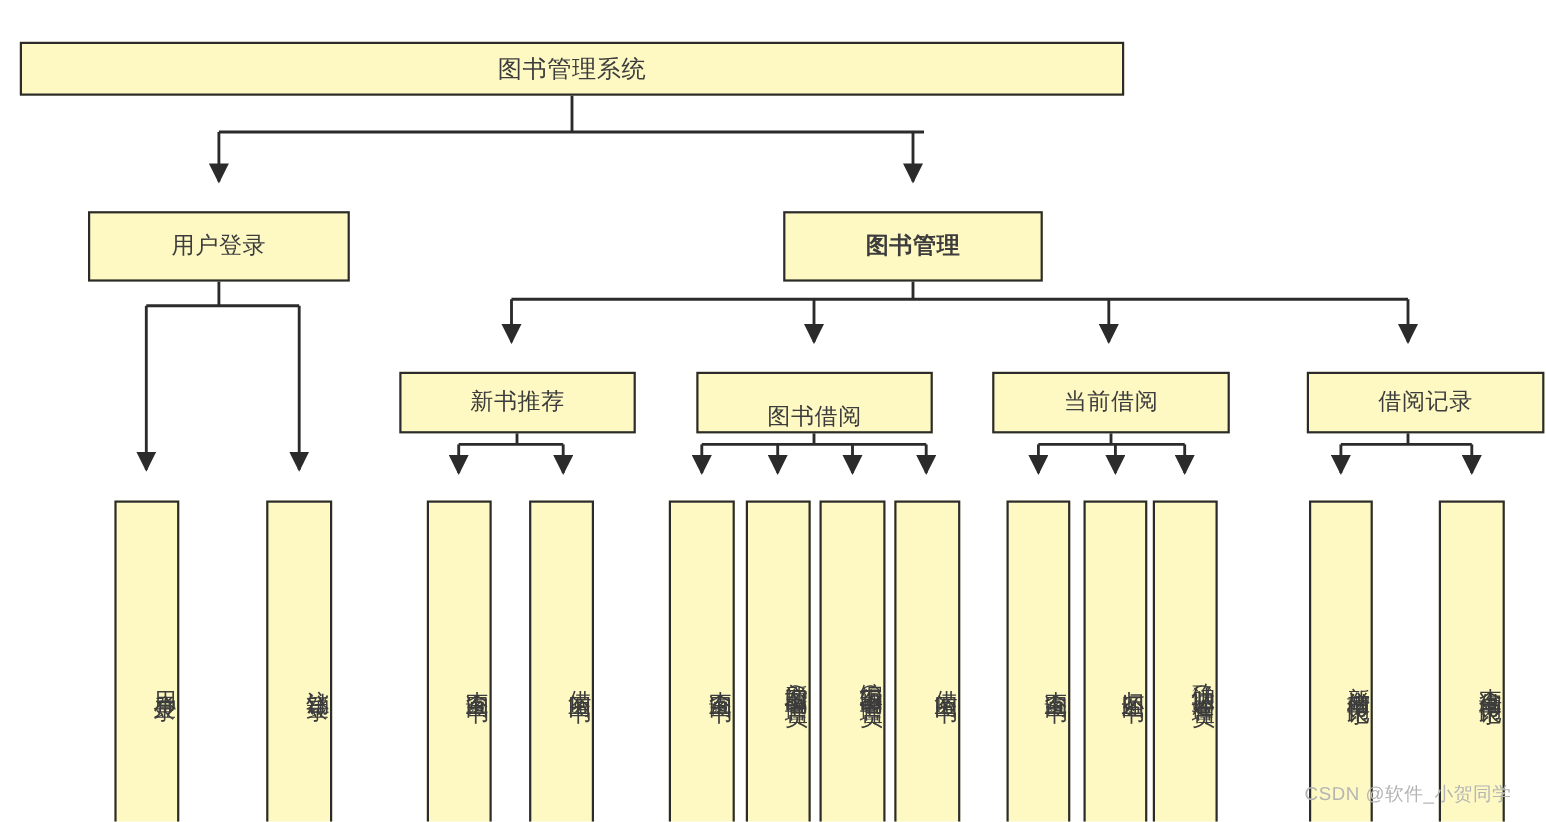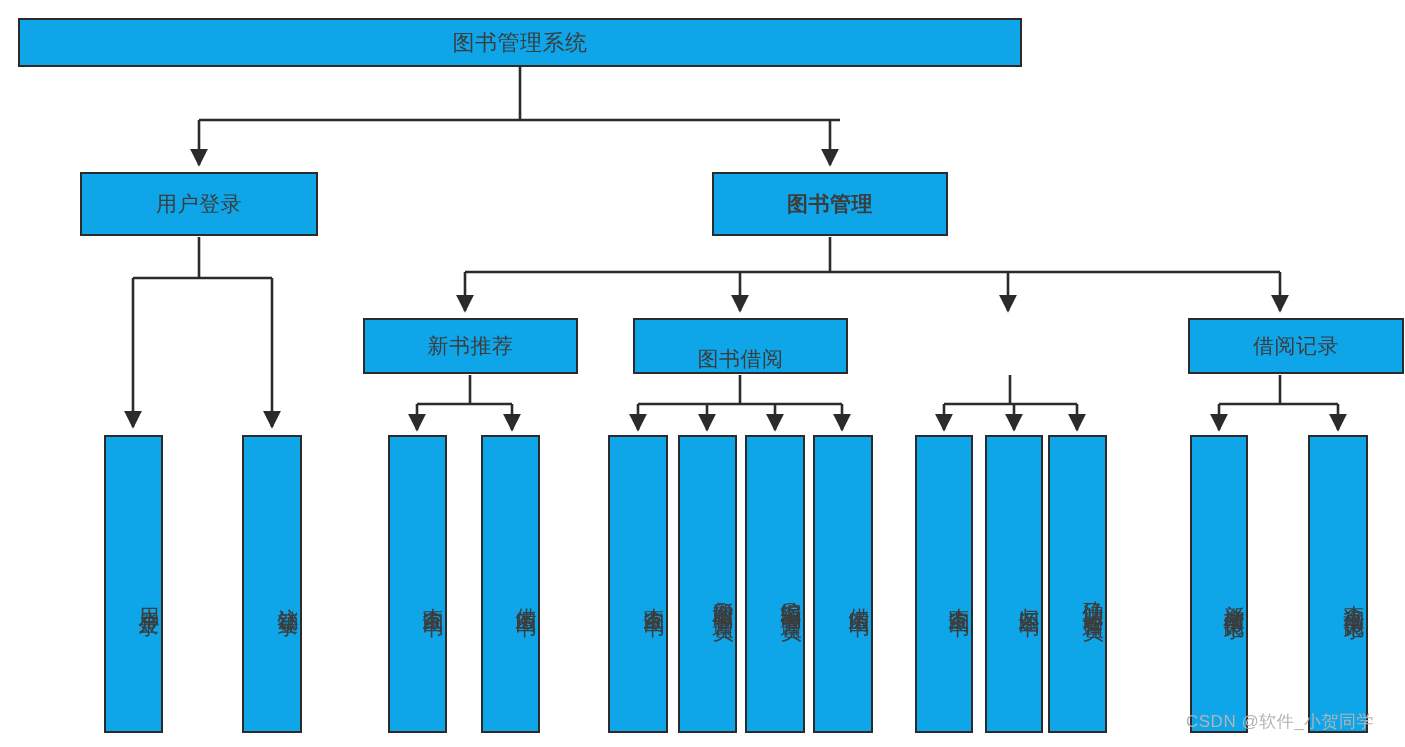--- a/index.html
+++ b/index.html
@@ -20,29 +20,30 @@
     left: 0;
     top: 0;
     width: 1405px;
     height: 747px;
     pointer-events: none;
   }
   .node {
     position: absolute;
     box-sizing: border-box;
     border: 2px solid #2b2b2b;
-    background: #0ea5e9;
+    background: #fef9c3;
     display: flex;
     align-items: center;
     justify-content: center;
     color: #3c3c3c;
     font-size: 21px;
     line-height: 1.18;
     letter-spacing: 0.5px;
     z-index: 2;
+    margin-top: 20px;
   }
   .node.root { font-size: 22px; }
   .node.vertical {
     writing-mode: vertical-rl;
     text-orientation: upright;
     align-items: flex-start;
     justify-content: center;
     padding-top: 26px;
     font-size: 21px;
     letter-spacing: 3px;
@@ -130,20 +131,23 @@
   <div class="node" style="left:712px; top:172px; width:236px; height:64px;font-weight:bold;">
     <span>图书管理</span>
   </div>
 
   <div class="node" style="left:363px; top:318px; width:215px; height:56px;">
     <span>新书推荐</span>
   </div>
   <div class="node" style="left:633px; top:318px; width:215px; height:56px;align-items:flex-end;">
     <span>图书借阅</span>
   </div>
+  <div class="node" style="left:902px; top:318px; width:216px; height:56px;">
+    <span>当前借阅</span>
+  </div>
   <div class="node" style="left:1188px; top:318px; width:216px; height:56px;">
     <span>借阅记录</span>
   </div>
 
   <div class="node vertical" style="left:104px; top:435px; width:59px; height:298px;">
     <span>用户登录</span>
   </div>
   <div class="node vertical" style="left:242px; top:435px; width:60px; height:298px;">
     <span>注销登录</span>
   </div>

